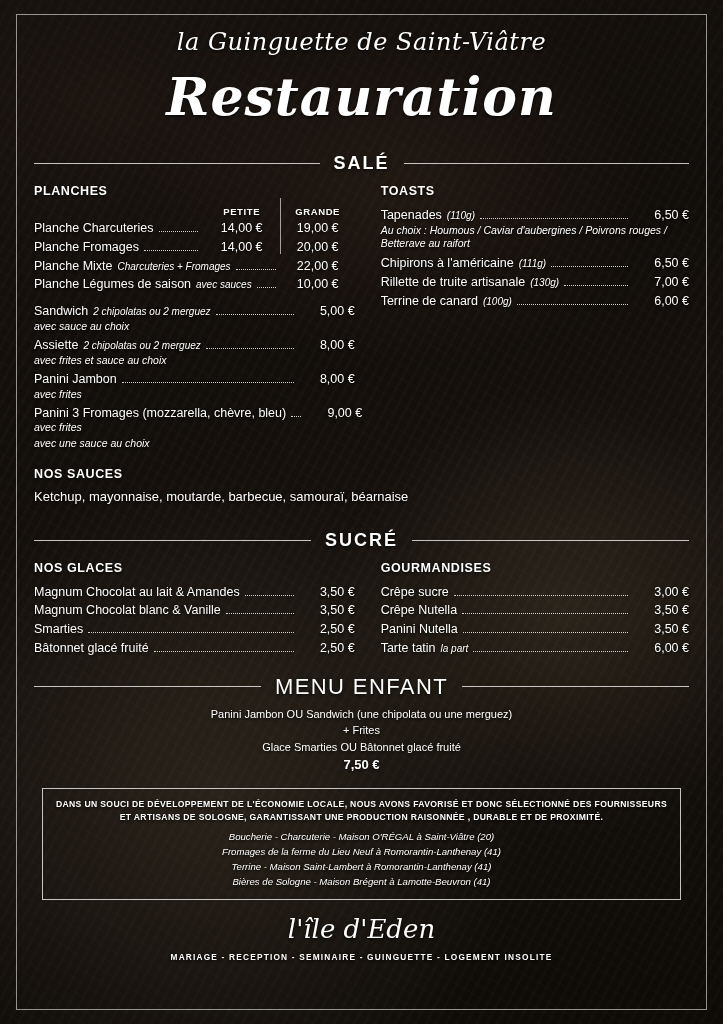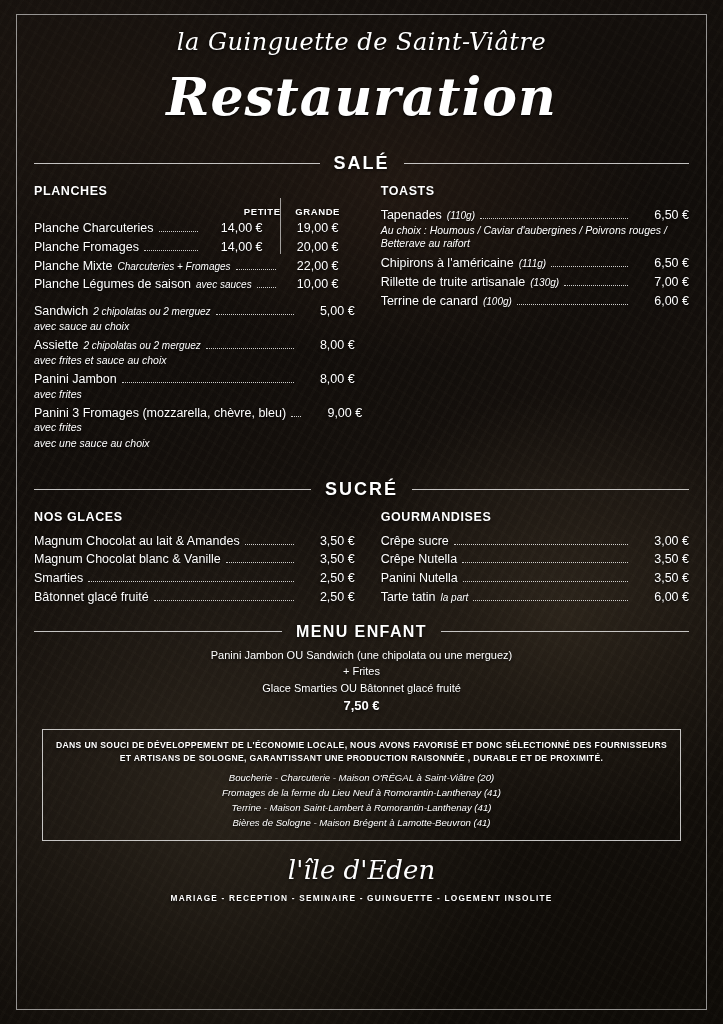--- a/index.html
+++ b/index.html
@@ -77,21 +77,21 @@
   .col.left { flex: 1.04; }
   h3.head {
     font-size: 12.5px; font-weight: 700; letter-spacing: 0.6px;
     margin-bottom: 8px;
   }
   .colhead {
     display:flex; justify-content:flex-end; gap: 0;
     font-size: 9.5px; font-weight: 700; letter-spacing: .6px;
     margin-bottom: 2px;
   }
-  .colhead .c1 { width: 78px; text-align:right; }
+  .colhead .c1 { width: 78px; text-align:center; }
   .colhead .c2 { width: 74px; text-align:center; }
   .row {
     display:flex; align-items:baseline;
     font-size: 12.5px;
     line-height: 1.5;
   }
   .row .nm { white-space: nowrap; }
   .row .nm i { font-style: italic; font-size: 10px; }
   .dots {
     flex: 1;
@@ -114,21 +114,21 @@
     position:absolute;
     right: 74px; top: 14px; height: 56px; width: 1px;
     background: rgba(255,255,255,0.6);
   }
   .sauces-line { font-size: 13px; margin-top: 4px; }
   .menu-enfant {
     text-align:center;
     margin-top: 16px;
   }
   .me-title {
-    font-weight:700; font-size: 16px; letter-spacing: 1.4px;
+    font-weight:400; font-size: 22px; letter-spacing: 1.4px;
   }
   .me-line { font-size: 11px; line-height: 1.5; }
   .me-price { font-size: 13px; margin-top: 2px; font-weight: bold; }
   .footer-box {
     margin: 16px 8px 0 8px;
     border: 1px solid rgba(255,255,255,0.75);
     padding: 9px 12px 10px 12px;
     text-align:center;
   }
   .fb-top {
@@ -269,20 +269,24 @@
 
         <div class="row">
           <span class="nm">Terrine de canard</span>
           <span class="nm" style="margin-left:5px;"><i>(100g)</i></span>
           <span class="dots"></span>
           <span class="pr right">6,00 €</span>
         </div>
       </div>
     </div>
 
+    <div style="margin-top:14px">
+      <h3 class="head">NOS SAUCES</h3>
+      <div class="sauces-line">Ketchup, mayonnaise, moutarde, barbecue, samouraï, béarnaise</div>
+    </div>
 
     <div class="sec-sep">
       <div class="line"></div>
       <div class="lbl">SUCRÉ</div>
       <div class="line"></div>
     </div>
 
     <div class="cols">
       <div class="col left">
         <h3 class="head">NOS GLACES</h3>

